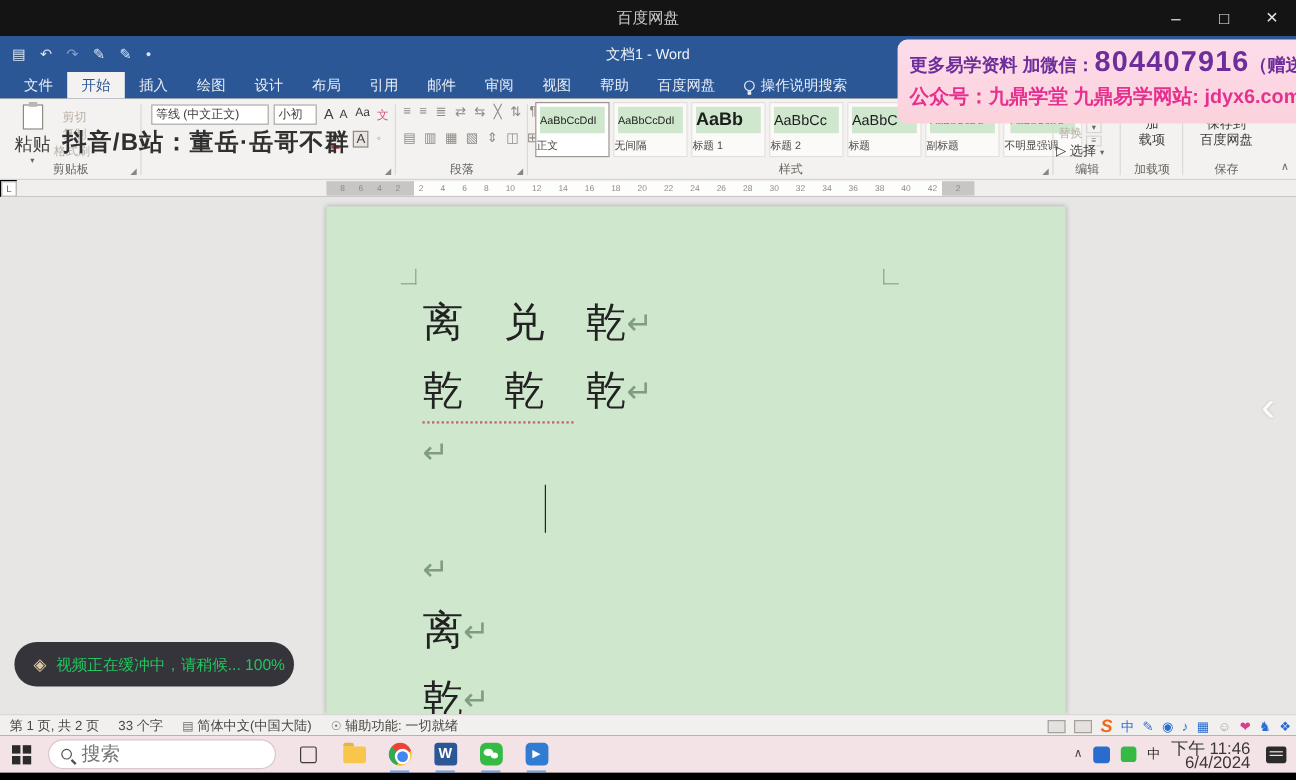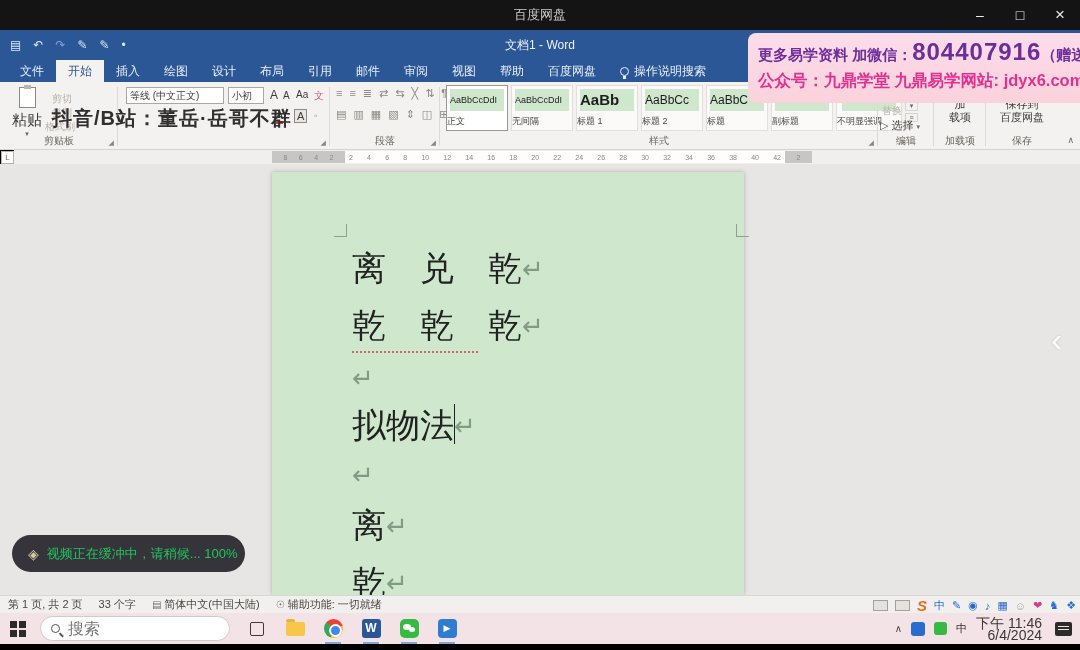--- a/index.html
+++ b/index.html
@@ -49,21 +49,21 @@
   #ruler-white span, .ruler-dark span { font-size:7px; color:#8b8987; }
   .ruler-dark { display:flex; justify-content:space-evenly; align-items:center; }
   #tabsel { left:1px; top:151px; width:13px; height:13px; background:#fff; border:1px solid #b5b3b0; font-size:8px; color:#6f6c68; text-align:center; line-height:11px; }
   #vruler { left:1px; top:170px; width:10px; height:425px; background:#efeeed; }
   #vruler-dark { position:absolute; left:1px; top:2px; width:8px; height:76px; background:#c7c6c4; }
   #vruler-white { position:absolute; left:1px; top:78px; width:8px; height:330px; background:#fdfdfc;
     background-image:repeating-linear-gradient(#fdfdfc 0 9px, #b9b7b4 9px 10px); }
 
   
   #workspace { left:0; top:164px; width:1080px; height:431px; background:#e8e6e4; }
-  #page { position:absolute; left:272px; top:8px; width:472px; height:423px; background:#cfe8cd; box-shadow:0 0 4px rgba(0,0,0,.25); }
+  #page { position:absolute; left:272px; top:8px; width:616px; height:423px; background:#cfe8cd; box-shadow:0 0 4px rgba(0,0,0,.25); }
   .cropmark { position:absolute; width:13px; height:13px; }
   #crop-tl { left:62px; top:52px; border-right:1px solid #8fa08e; border-bottom:1px solid #8fa08e; }
   #crop-tr { left:464px; top:52px; border-left:1px solid #8fa08e; border-bottom:1px solid #8fa08e; }
   .docline { position:absolute; left:80px; font-size:34px; color:#222; letter-spacing:0; white-space:pre; }
   .pilcrow { font-size:26px; color:#7f9c85; vertical-align:2px; }
   #spell { position:absolute; left:80px; top:179px; width:126px; border-bottom:2px dotted #c86a6a; }
   #caret { position:absolute; left:182px; top:232px; width:1px; height:40px; background:#222; }
   #side-chevron { left:1051px; top:320px; color:#ffffff; font-size:34px; opacity:.85; text-shadow:0 0 3px rgba(0,0,0,.2); }
 
   
@@ -340,21 +340,20 @@
 
   <div class="abs" id="workspace">
     <div id="page">
       <div class="cropmark" id="crop-tl"></div>
       <div class="cropmark" id="crop-tr"></div>
 
       <div class="docline" style="top:74px;"><span>离　兑　乾</span><span class="pilcrow">↵</span></div>
       <div class="docline" style="top:131px;"><span>乾　乾　乾</span><span class="pilcrow">↵</span></div>
       <div id="spell"></div>
       <div class="docline" style="top:186px;"><span class="pilcrow">↵</span></div>
-      <div class="docline" style="top:231px;"><span>拟物法</span><span class="pilcrow">↵</span></div>
       <div id="caret"></div>
       <div class="docline" style="top:283px;"><span class="pilcrow">↵</span></div>
       <div class="docline" style="top:331px;"><span>离</span><span class="pilcrow">↵</span></div>
       <div class="docline" style="top:388px;"><span>乾</span><span class="pilcrow">↵</span></div>
     </div>
   </div>
   <div class="abs" id="side-chevron">‹</div>
 
   <div class="abs" id="statusbar">
     <span>第 1 页, 共 2 页</span>

